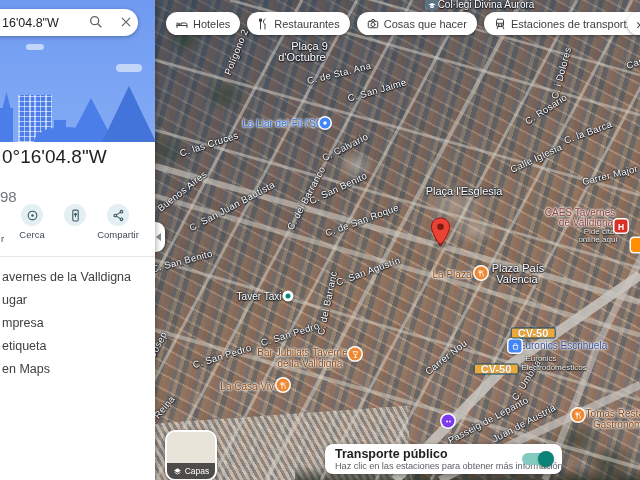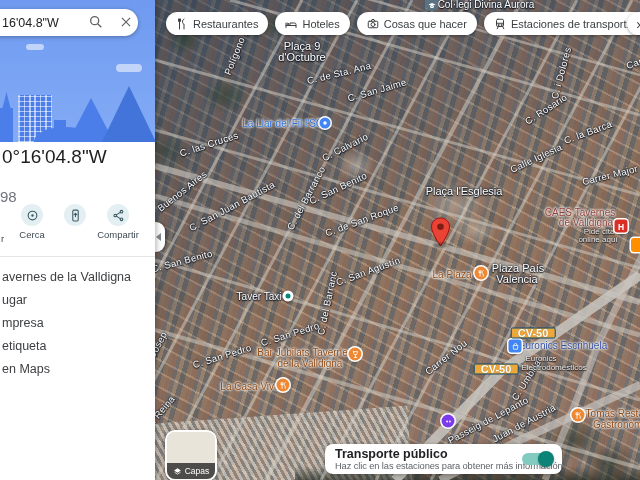--- a/index.html
+++ b/index.html
@@ -165,21 +165,21 @@
       <span class="ml ml-s" style="left: 446px; top: 357px; --r: -38deg;">Carrer Nou</span>
       <span class="ml ml-s" style="left: 526px; top: 380px; --r: -58deg;">C. Umbría</span>
       <span class="ml ml-s" style="left: 488px; top: 420px; --r: -28deg;">Passeig de Lepanto</span>
       <span class="ml ml-s" style="left: 524px; top: 423px; --r: -28deg;">Juan de Austria</span>
       <span class="ml ml-s" style="left: 610px; top: 175px; --r: -14deg;">Carrer Major</span>
       <span class="ml ml-s" style="left: 546px; top: 109px; --r: -33deg;">C. Rosario</span>
       <span class="ml ml-s" style="left: 588px; top: 132px; --r: -20deg;">C. la Barca</span>
       <span class="ml ml-s" style="left: 536px; top: 158px; --r: -25deg;">Calle Iglesia</span>
       <span class="ml ml-s" style="left: 561px; top: 73px; --r: -75deg;">C. i Dolores</span>
       <span class="ml ml-s" style="left: 640px; top: 61px; --r: -20deg;">Carrer</span>
-      <span class="ml ml-a" style="left: 302px; top: 46px; --r: 0deg;">Plaça 9</span>
+      <span class="ml ml-a" style="left: 302px; top: 46px; padding-left: 15px; --r: 0deg;">Plaça 9</span>
       <span class="ml ml-a" style="left: 302px; top: 57px; --r: 0deg;">d'Octubre</span>
       <span class="ml ml-a" style="left: 464px; top: 191px; --r: 0deg;">Plaça l'Esglesia</span>
       <span class="ml ml-a" style="left: 518px; top: 268px; --r: 0deg;">Plaza País</span>
       <span class="ml ml-a" style="left: 517px; top: 279px; --r: 0deg;">Valencia</span>
       <span class="ml ml-w" style="left: 486px; top: 4px; --r: 0deg;">Col·legi Divina Aurora</span>
       <span class="ml ml-w" style="left: 259px; top: 296px; --r: 0deg;">Taver Taxi</span>
       <span class="ml ml-b" style="left: 286px; top: 123px; --r: 0deg;">La Llar del Fil l'SCV</span>
       <span class="ml ml-f" style="left: 452px; top: 274px; --r: 0deg;">La Plaza</span>
       <span class="ml ml-f" style="left: 305px; top: 352px; --r: 0deg;">Bar Jubilats Tavernes</span>
       <span class="ml ml-f" style="left: 310px; top: 363px; --r: 0deg;">de la Valldigna</span>
@@ -253,33 +253,33 @@
     <svg width="21" height="30" viewBox="0 0 21 30">
       <path d="M10.5 1C5.3 1 1.5 4.9 1.5 9.8c0 6.4 9 19.2 9 19.2s9-12.8 9-19.2C19.5 4.9 15.7 1 10.5 1z" fill="#EA4335" stroke="#A50E0E" stroke-width="1"></path>
       <circle cx="10.5" cy="9.8" r="3.3" fill="#7F1D12"></circle>
     </svg>
   </div>
 
   <div id="category-bar">
       <div class="pill">
         <span style="display:flex;color:#3c4043;">
           <svg width="12" height="12" viewBox="0 0 24 24" fill="none" stroke="currentColor" stroke-width="2" stroke-linecap="round" stroke-linejoin="round">
-            <path d="M7 2v7m-2-7v4m4-4v4M5 6h4M7 9v13M16 2c-2 1-3 3.2-3 6 0 2.2 1.2 3.8 3 4v10"></path>
-          </svg>
-        </span>
-        <span>Restaurantes</span>
-      </div>
-      <div class="pill">
-        <span style="display:flex;color:#3c4043;">
-          <svg width="12" height="12" viewBox="0 0 24 24" fill="none" stroke="currentColor" stroke-width="2" stroke-linecap="round" stroke-linejoin="round">
             <path d="M2 19v-9m0 5h20v4m0-4v-2a3 3 0 00-3-3h-9v5"></path>
             <circle cx="5.5" cy="12" r="1.6"></circle>
           </svg>
         </span>
         <span>Hoteles</span>
+      </div>
+      <div class="pill">
+        <span style="display:flex;color:#3c4043;">
+          <svg width="12" height="12" viewBox="0 0 24 24" fill="none" stroke="currentColor" stroke-width="2" stroke-linecap="round" stroke-linejoin="round">
+            <path d="M7 2v7m-2-7v4m4-4v4M5 6h4M7 9v13M16 2c-2 1-3 3.2-3 6 0 2.2 1.2 3.8 3 4v10"></path>
+          </svg>
+        </span>
+        <span>Restaurantes</span>
       </div>
       <div class="pill">
         <span style="display:flex;color:#3c4043;">
           <svg width="12" height="12" viewBox="0 0 24 24" fill="none" stroke="currentColor" stroke-width="2" stroke-linecap="round" stroke-linejoin="round">
             <rect x="2.5" y="6.5" width="19" height="13" rx="2"></rect>
             <path d="M8 6.5L10 3h4l2 3.5"></path>
             <circle cx="12" cy="13" r="4"></circle>
           </svg>
         </span>
         <span>Cosas que hacer</span>

